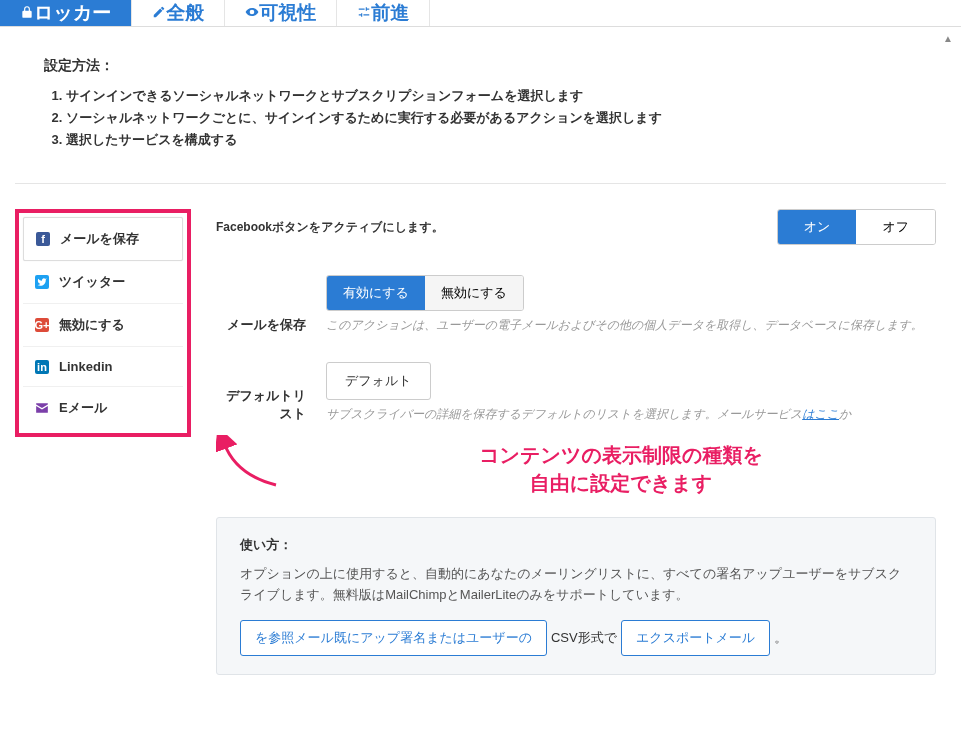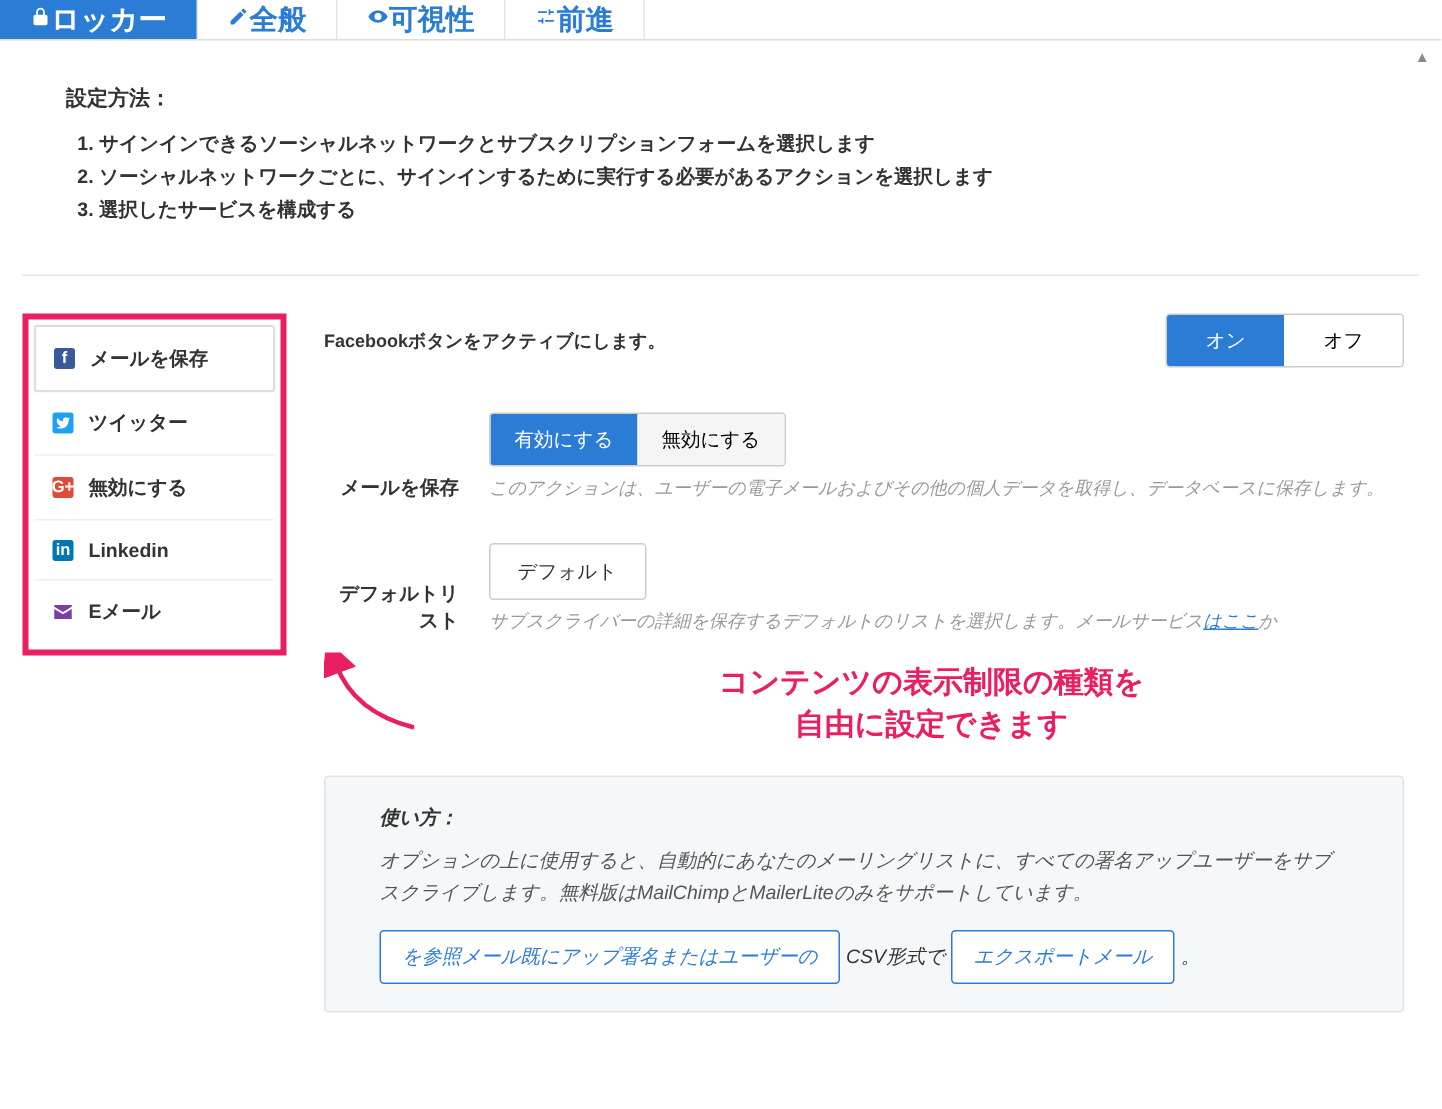--- a/index.html
+++ b/index.html
@@ -52,21 +52,21 @@
 
 .activate-row { display: flex; justify-content: space-between; align-items: center; margin-bottom: 30px; }
 .activate-row strong { font-size: 12px; }
 
 .dropdown { display: inline-block; border: 1px solid #ccc; padding: 9px 18px; border-radius: 3px; background: #fff; font-size: 13px; cursor: pointer; }
 
 .callout { position: relative; margin: -10px 0 20px 50px; text-align: center; }
 .callout .arrow-svg { position: absolute; left: -50px; top: -6px; }
 .callout-text { color: #e91e63; font-size: 20px; font-weight: bold; line-height: 1.4; padding-left: 40px; }
 
-.info-box { background: #f5f7f9; border: 1px solid #e0e4e8; border-radius: 3px; padding: 18px 36px; margin-top: 10px; font-style: italic; }
+.info-box { background: #f5f7f9; border: 1px solid #e0e4e8; border-radius: 3px; padding: 18px 23px; margin-top: 10px; }
 .info-box h4 { font-size: 13px; font-weight: bold; margin-bottom: 10px; }
 .info-box p { font-size: 13px; color: #555; margin-bottom: 14px; line-height: 1.6; }
 .info-links { display: flex; align-items: center; gap: 4px; flex-wrap: wrap; }
 .link-btn { display: inline-block; border: 1px solid #2b7cd4; color: #2b7cd4; padding: 8px 14px; font-size: 13px; border-radius: 3px; cursor: pointer; background: #fff; }
 .plain { font-size: 13px; color: #333; }
 </style>
 </head>
 <body>
 
 <div class="tabs">

